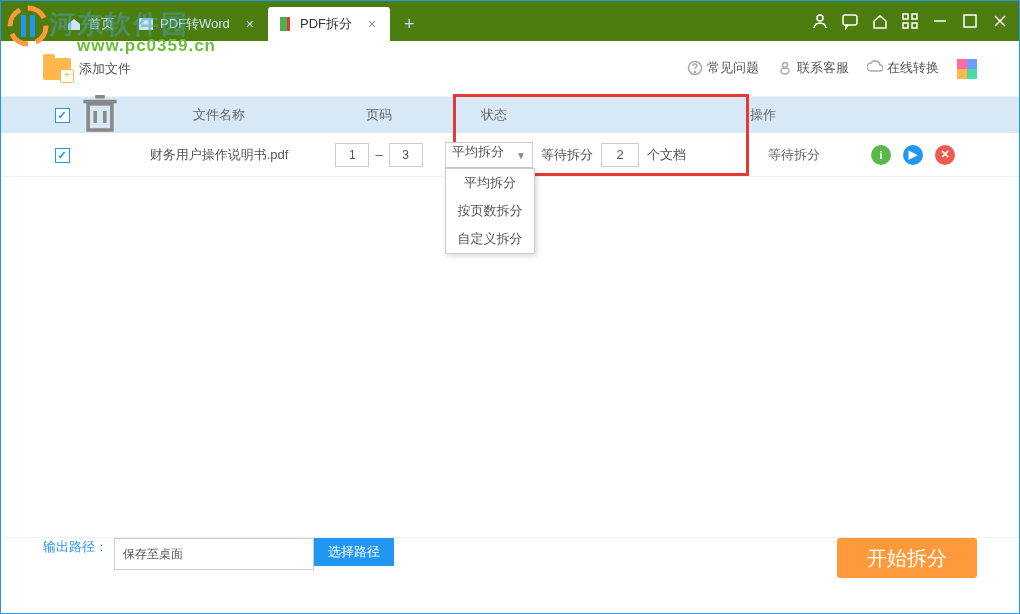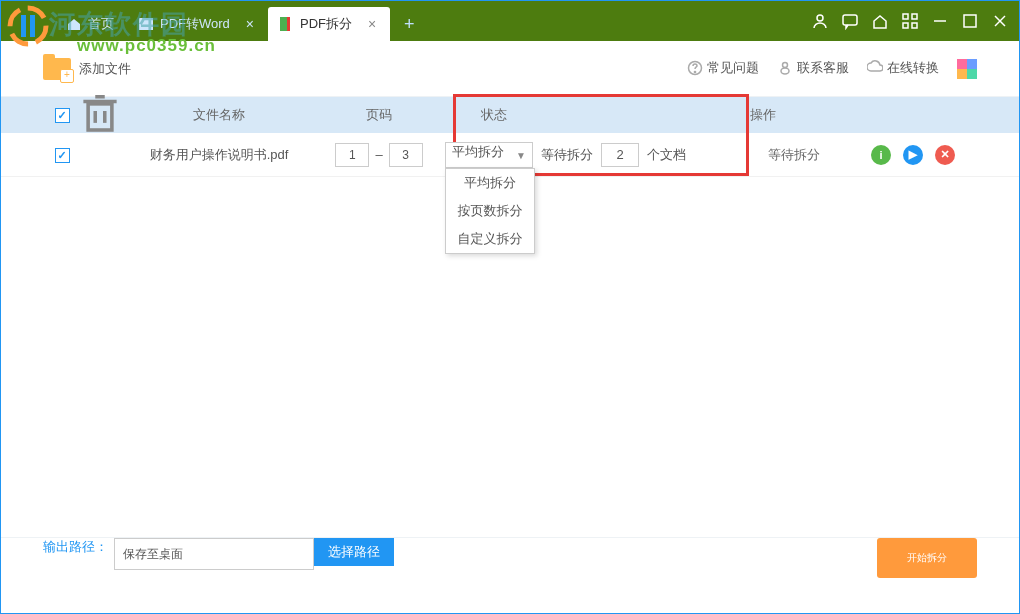--- a/index.html
+++ b/index.html
@@ -57,21 +57,21 @@
 .cell.stat{flex:0 0 110px;color:#666}
 .cell.op{flex:1;display:flex;justify-content:center;gap:12px}
 .cbtn{width:20px;height:20px;border-radius:50%;display:flex;align-items:center;justify-content:center;color:#fff;cursor:pointer;font-size:11px;font-weight:bold}
 .cbtn.info{background:#58b94a}
 .cbtn.play{background:#2196f3}
 .cbtn.del2{background:#ef5b50}
 .bottom{position:absolute;bottom:0;left:0;right:0;height:76px;border-top:1px solid #eef2f5;display:flex;padding:0 42px}
 .outlabel{color:#2196f3;margin-right:6px}
 .outinput{width:200px;height:32px;border:1px solid #ccc;padding:0 8px;font-size:12px}
 .choosebtn{height:28px;padding:0 14px;background:#2196f3;color:#fff;border:none;cursor:pointer;font-size:13px}
-.startbtn{margin-left:auto;height:40px;padding:0 30px;background:#ff9a3c;color:#fff;border:none;border-radius:3px;cursor:pointer;font-size:10px}
+.startbtn{margin-left:auto;height:40px;padding:0 30px;background:#ff9a3c;color:#fff;border:none;border-radius:3px;cursor:pointer;font-size:20px}
 </style>
 </head>
 <body>
 
 <div class="titlebar">
   <div class="tab">
     <span class="ticon"><svg viewBox="0 0 16 16">
           <path d="M2 8l6-5 6 5v6H2z" fill="#cde6fb"></path>
         </svg></span>
     <span class="tlabel">首页</span>

